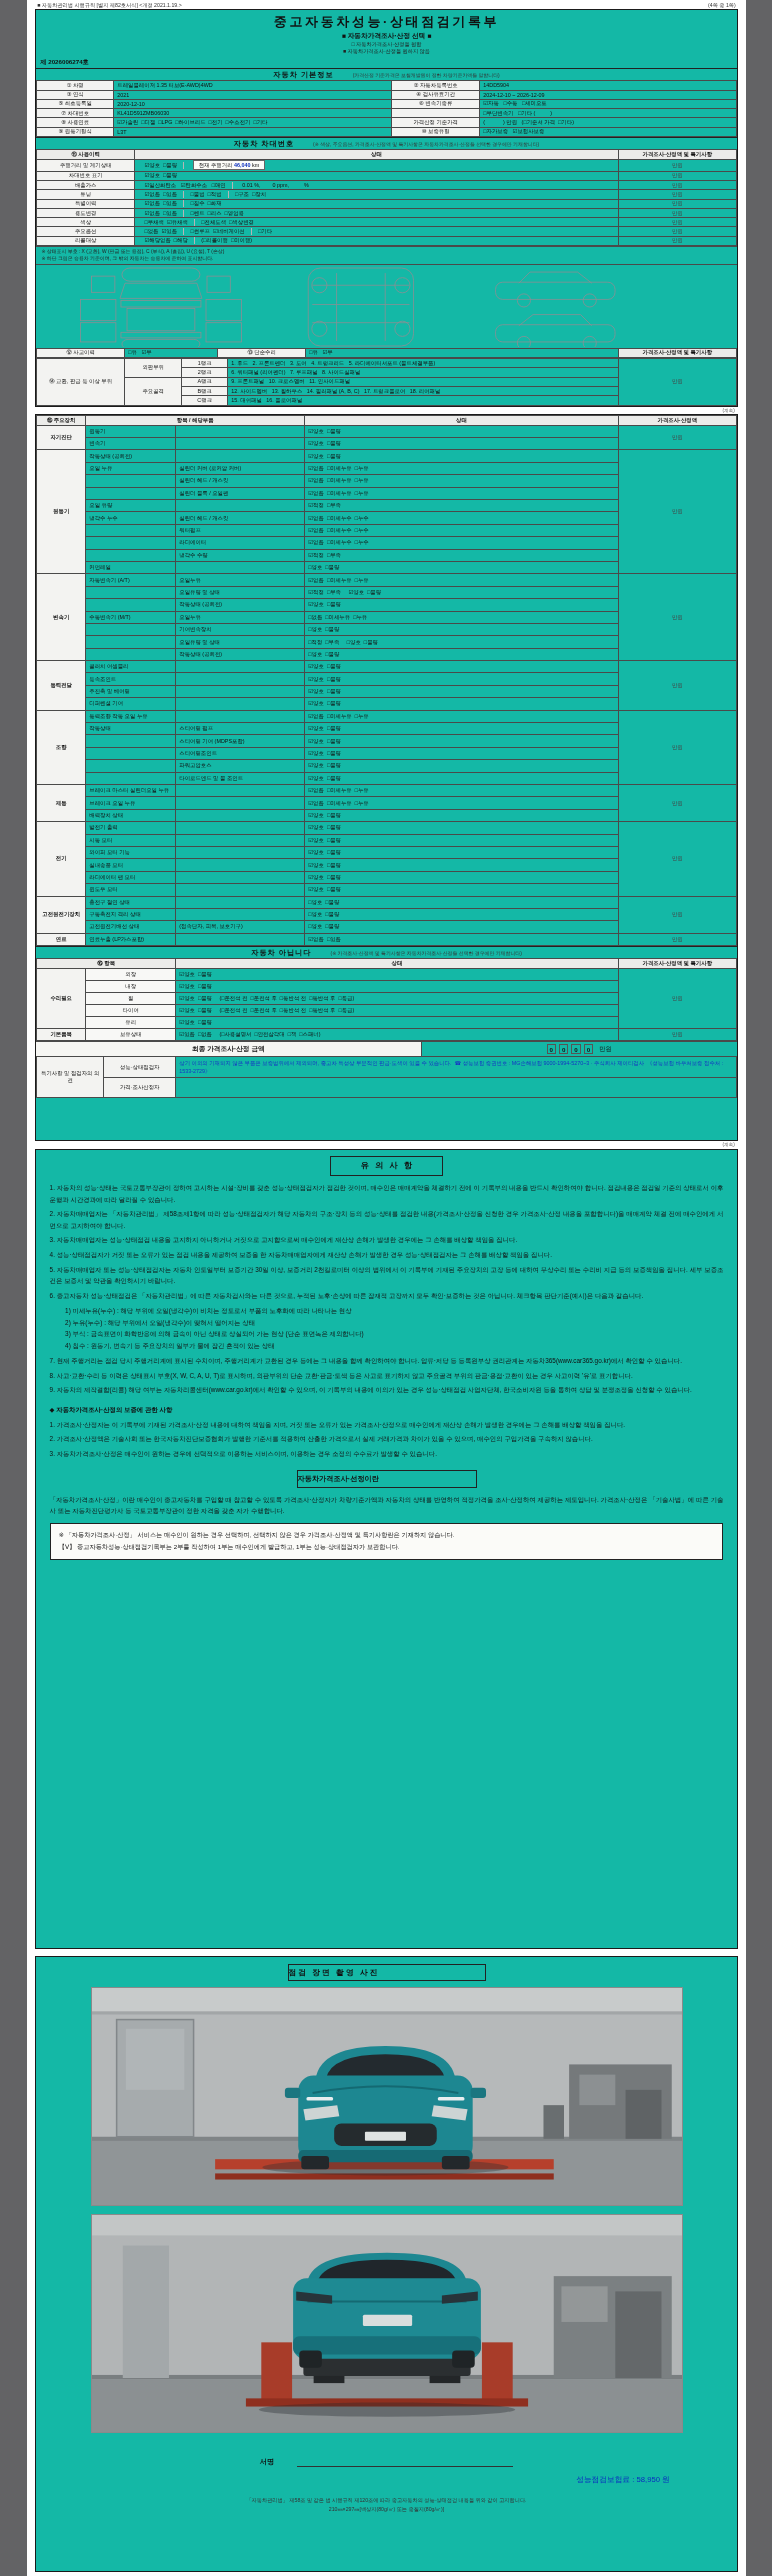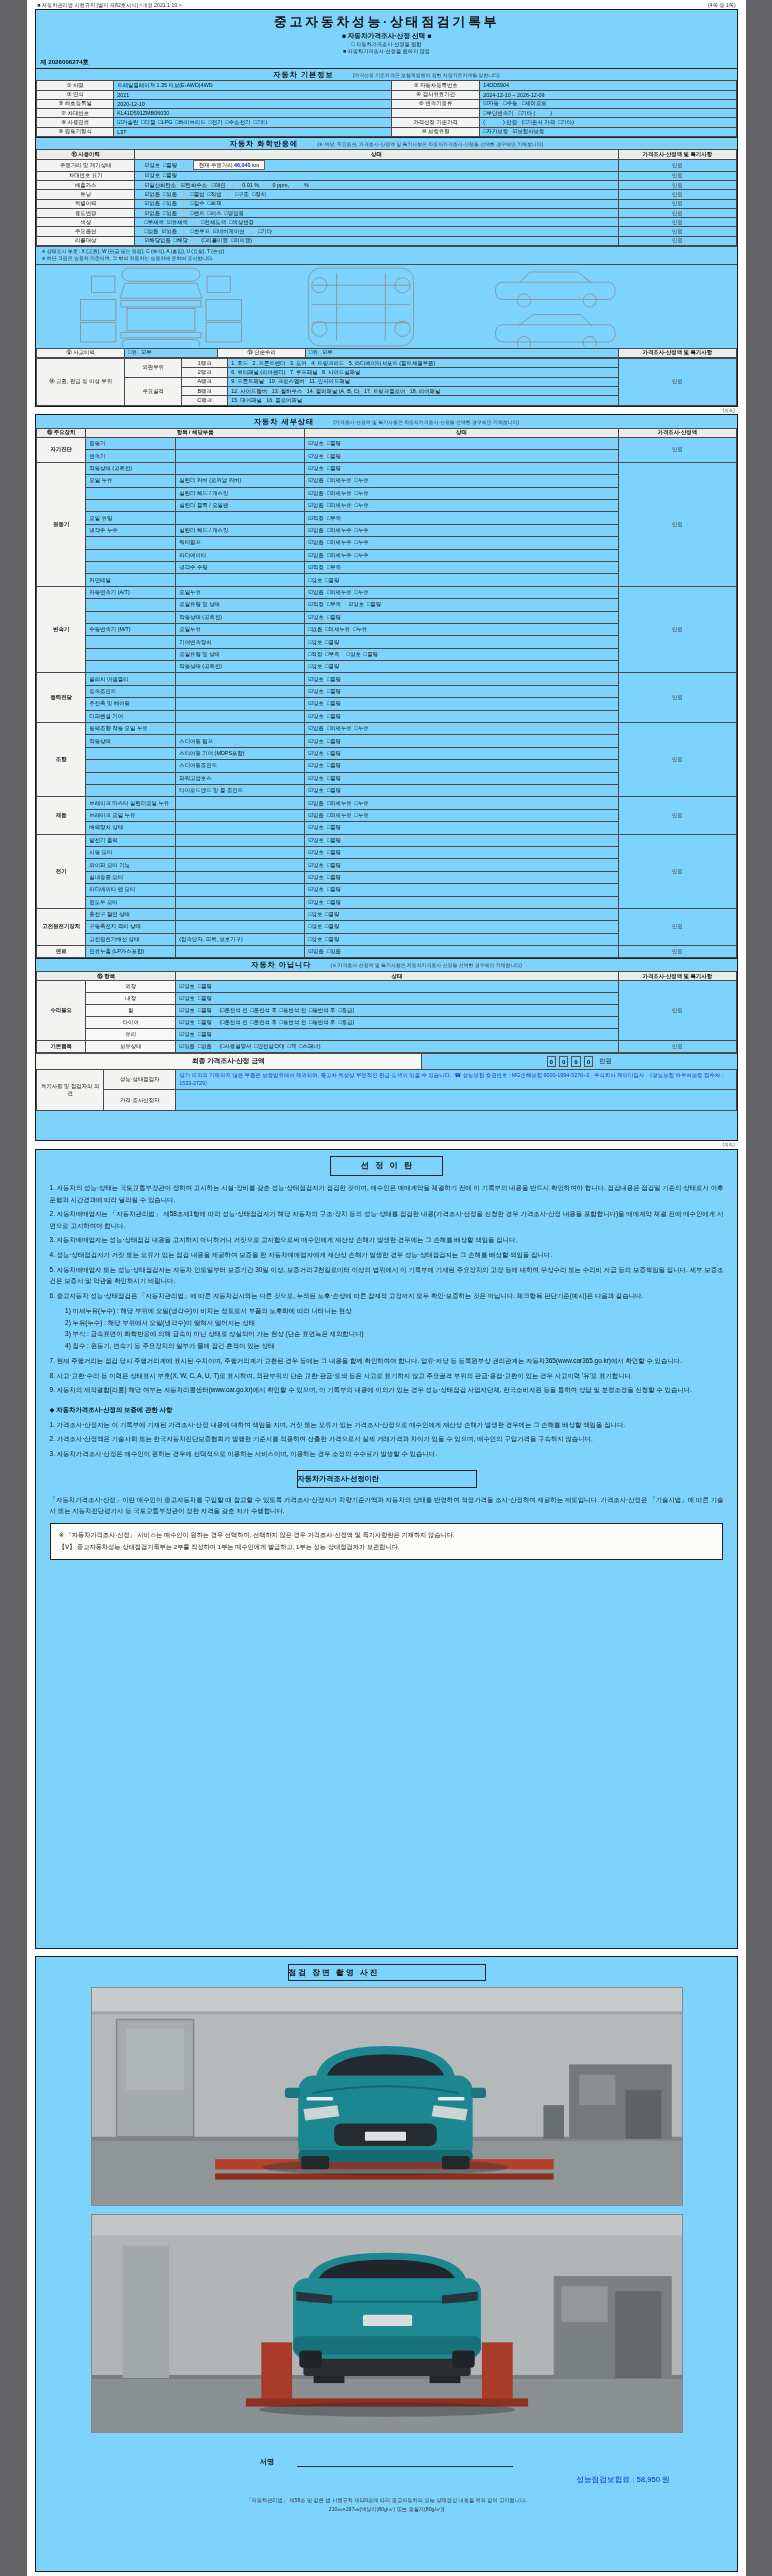--- a/index.html
+++ b/index.html
@@ -1,20 +1,20 @@
 <!DOCTYPE html>
 <html lang="ko" style="font-size:8.2px"><head>
 <meta charset="utf-8">
 <style>
   *{box-sizing:border-box;margin:0;padding:0}
   html,body{width:773px;background:#636365}
   body{height:2576px;font-family:"Liberation Sans","DejaVu Sans",sans-serif;color:#111;overflow:hidden}
   .sheet{position:relative;width:719px;height:2576px;margin:0 auto;background:#fff;padding:1px 8.2px 0}
   .top-row{display:flex;justify-content:space-between;font-size:5.2px;color:#333;padding:1px 2.1px;height:8.2px}
-  .box{border:1px solid #1b1b1b;background:#7dd3fc;overflow:hidden}
+  .box{border:1px solid #1b1b1b;background:#14b8a6;overflow:hidden}
   .box1{height:398px}
   .box2{height:727px}
   .box3{height:800px;padding:5.2px 13.4px;font-size:6.4px;line-height:1.75}
   .box4{height:616px}
   .gap-note{height:7.2px;line-height:7.2px;text-align:right;font-size:4.6px;color:#555;padding-right:3.1px}
   
   .doc-header{text-align:center;padding:2.6px 5.2px 1px;position:relative}
   .doc-header h1{font-size:13px;font-weight:bold;letter-spacing:2.6px}
   .subtitle{font-size:6.7px;font-weight:bold;margin-top:1px}
   .subnote{font-size:5.2px;color:#222;line-height:1.45}
@@ -135,21 +135,21 @@
           <tr>
             <td class="lbl">⑨ 원동기형식</td>
             <td class="val">L3T</td>
             <td class="lbl">⑩ 보증유형</td>
             <td class="val">□자가보증   ☑보험사보증</td>
           </tr>
         </tbody>
     </table>
 
     <div class="sec-row">
-      <span class="sec-title">자동차 화학반응에</span>
+      <span class="sec-title">자동차 차대번호</span>
       <span class="sec-note">(※ 색상, 주요옵션, 가격조사·산정액 및 특기사항은 자동차가격조사·산정을 선택한 경우에만 기재합니다)</span>
     </div>
     <table class="tbl overall-tbl">
       <colgroup>
           <col style="width:98px">
           <col>
           <col style="width:118px">
         </colgroup>
       <thead>
         <tr>
@@ -307,24 +307,20 @@
             <td class="lbl">C랭크</td>
             <td class="items">15. 대쉬패널   16. 플로어패널</td>
           </tr>
         </tbody>
     </table>
   </section>
 
   <div class="gap-note">(계속)</div>
 
   <section class="box box2">
-    <div class="sec-row" style="border-top:none">
-      <span class="sec-title">자동차 세부상태</span>
-      <span class="sec-note">(가격조사·산정액 및 특기사항은 자동차가격조사·산정을 선택한 경우에만 기재합니다)</span>
-    </div>
     <table class="tbl detail-tbl">
       <colgroup>
           <col style="width:49px">
           <col style="width:90px">
           <col style="width:129px">
           <col>
           <col style="width:118px">
         </colgroup>
       <thead>
         <tr>
@@ -643,21 +639,21 @@
           <td class="lbl">가격·조사산정자</td>
           <td class="rtext"></td>
         </tr>
       </tbody>
     </table>
   </section>
 
   <div class="gap-note">(계속)</div>
 
   <section class="box box3">
-    <div class="notice-title">선정이란</div>
+    <div class="notice-title">유의사항</div>
     <div id="notice-a">
         <div class="n-item">1. 자동차의 성능·상태는 국토교통부장관이 정하여 고시하는 시설·장비를 갖춘 성능·상태점검자가 점검한 것이며, 매수인은 매매계약을 체결하기 전에 이 기록부의 내용을 반드시 확인하여야 합니다. 점검내용은 점검일 기준의 상태로서 이후 운행과 시간경과에 따라 달라질 수 있습니다.</div>
         <div class="n-item">2. 자동차매매업자는 「자동차관리법」 제58조제1항에 따라 성능·상태점검자가 해당 자동차의 구조·장치 등의 성능·상태를 점검한 내용(가격조사·산정을 신청한 경우 가격조사·산정 내용을 포함합니다)을 매매계약 체결 전에 매수인에게 서면으로 고지하여야 합니다.</div>
         <div class="n-item">3. 자동차매매업자는 성능·상태점검 내용을 고지하지 아니하거나 거짓으로 고지함으로써 매수인에게 재산상 손해가 발생한 경우에는 그 손해를 배상할 책임을 집니다.</div>
         <div class="n-item">4. 성능·상태점검자가 거짓 또는 오류가 있는 점검 내용을 제공하여 보증을 한 자동차매매업자에게 재산상 손해가 발생한 경우 성능·상태점검자는 그 손해를 배상할 책임을 집니다.</div>
         <div class="n-item">5. 자동차매매업자 또는 성능·상태점검자는 자동차 인도일부터 보증기간 30일 이상, 보증거리 2천킬로미터 이상의 범위에서 이 기록부에 기재된 주요장치의 고장 등에 대하여 무상수리 또는 수리비 지급 등의 보증책임을 집니다. 세부 보증조건은 보증서 및 약관을 확인하시기 바랍니다.</div>
         <div class="n-item">6. 중고자동차 성능·상태점검은 「자동차관리법」에 따른 자동차검사와는 다른 것으로, 누적된 노후·손상에 따른 잠재적 고장까지 모두 확인·보증하는 것은 아닙니다. 체크항목 판단기준(예시)은 다음과 같습니다.</div>
         <div class="n-sub">1) 미세누유(누수) : 해당 부위에 오일(냉각수)이 비치는 정도로서 부품의 노후화에 따라 나타나는 현상</div>
         <div class="n-sub">2) 누유(누수) : 해당 부위에서 오일(냉각수)이 맺혀서 떨어지는 상태</div>
         <div class="n-sub">3) 부식 : 금속표면이 화학반응에 의해 금속이 아닌 상태로 상실되어 가는 현상 (단순 표면녹은 제외합니다)</div>

